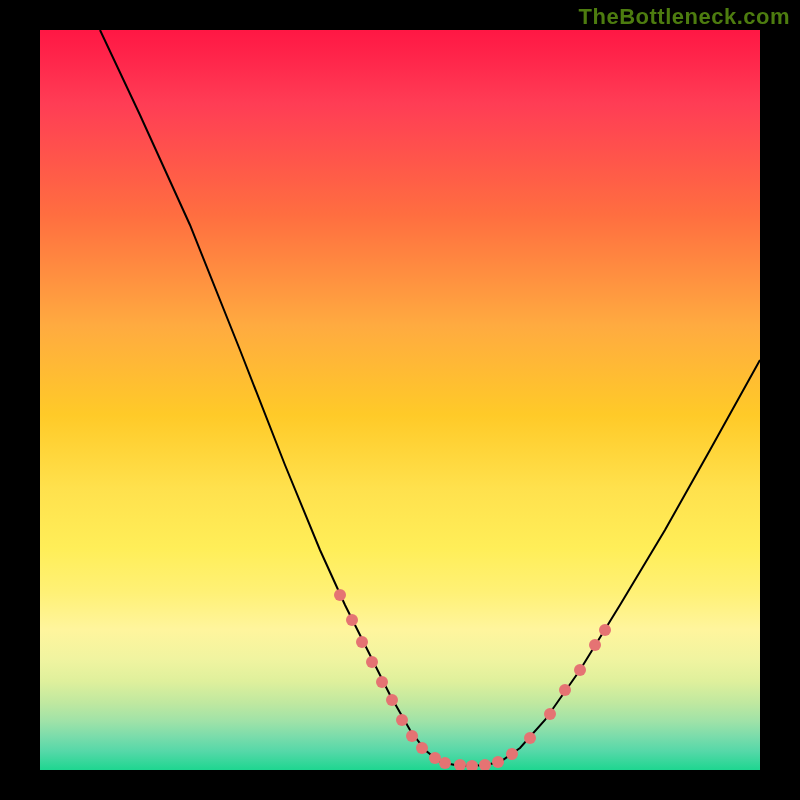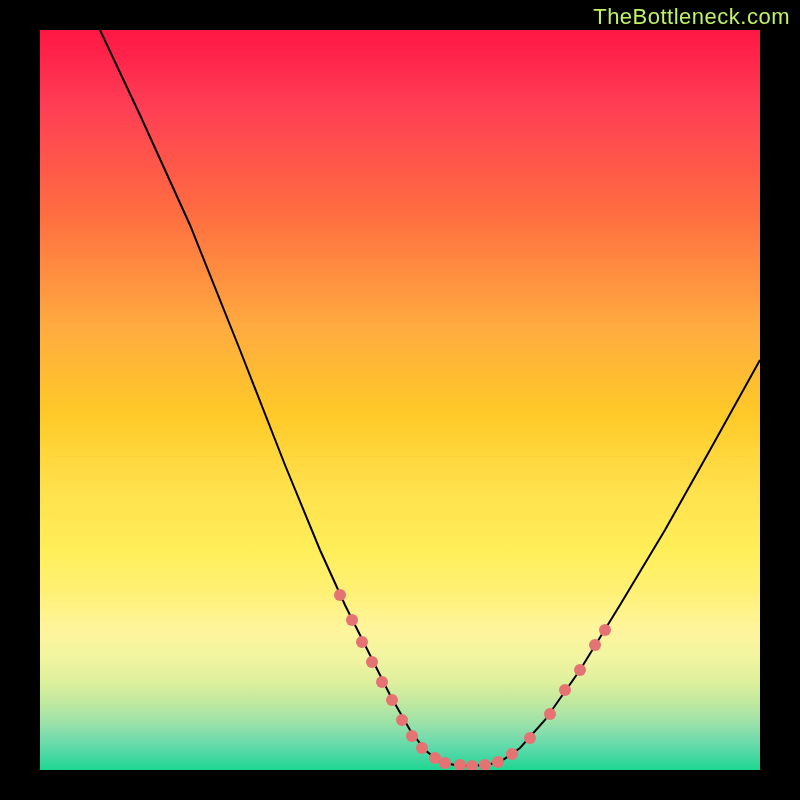--- a/index.html
+++ b/index.html
@@ -8,23 +8,23 @@
     background: #000;
     width: 800px;
     height: 800px;
     position: relative;
     font-family: Arial, Helvetica, sans-serif;
   }
   .watermark {
     position: absolute;
     top: 4px;
     right: 10px;
-    color: #bef264;
+    color: #4d7c0f;
     font-size: 22px;
-    font-weight: normal;
+    font-weight: bold;
     letter-spacing: 0.5px;
     z-index: 10;
   }
   .plot-area {
     position: absolute;
     left: 40px;
     top: 30px;
     width: 720px;
     height: 740px;
     overflow: hidden;

